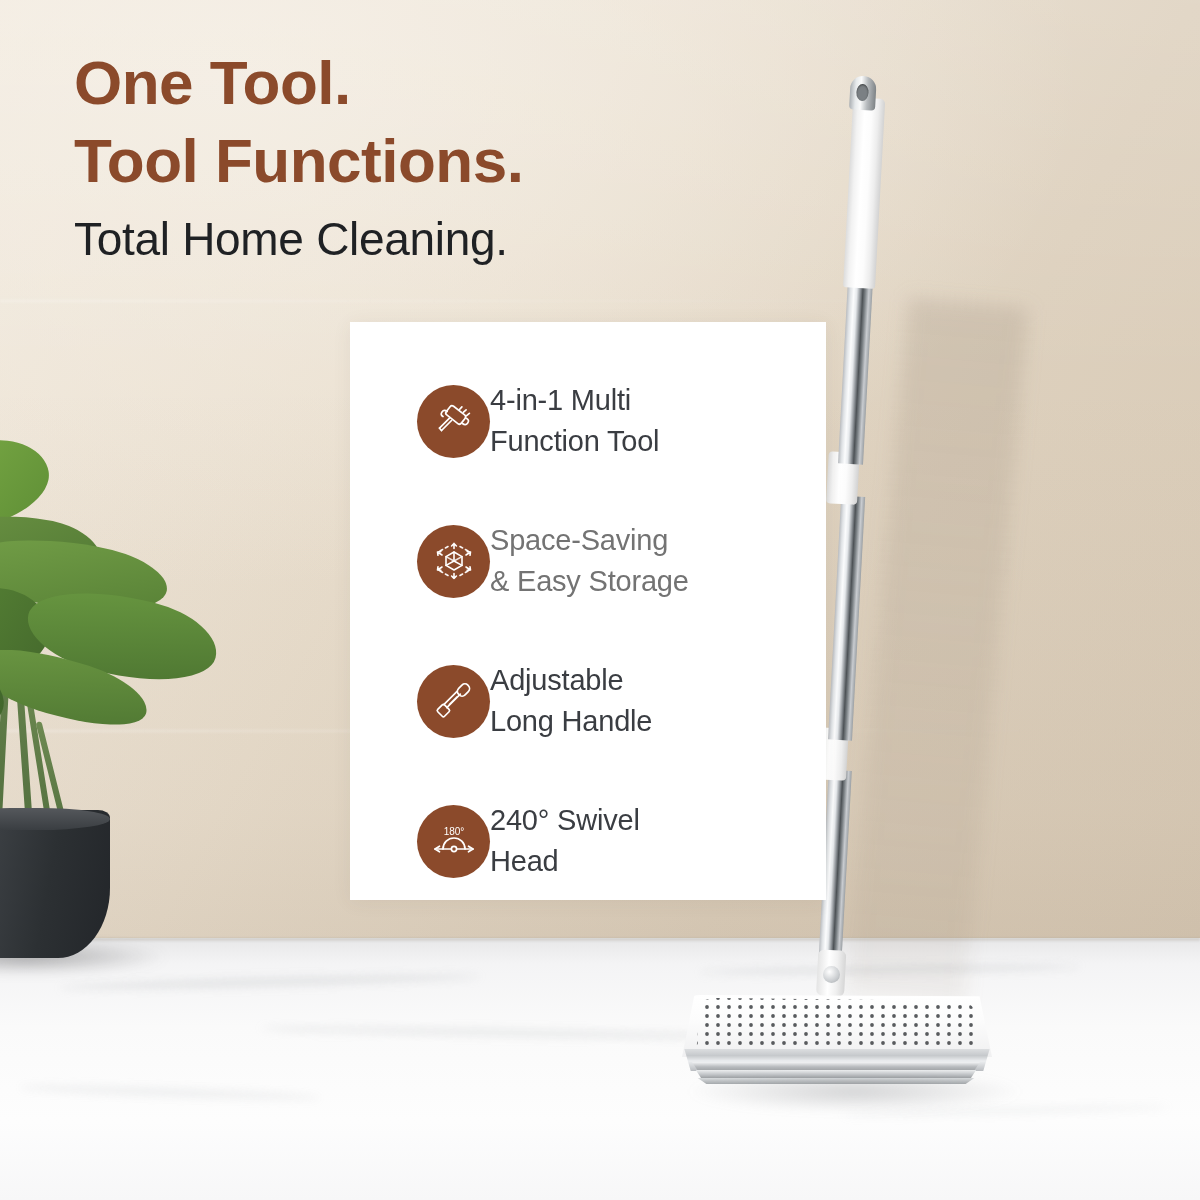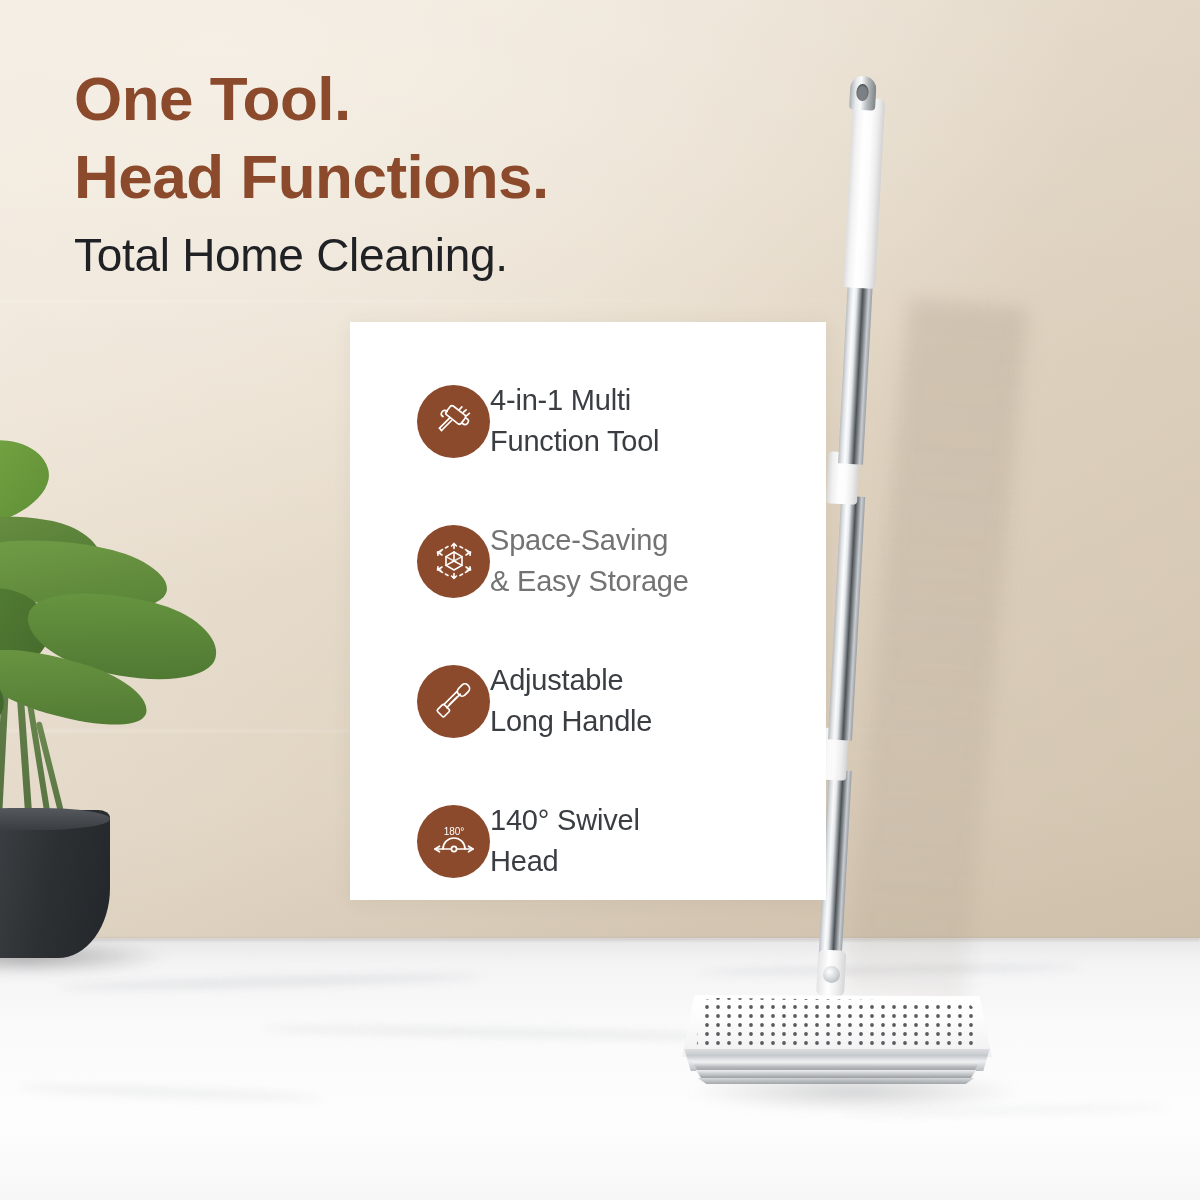--- a/index.html
+++ b/index.html
@@ -152,21 +152,21 @@
     background: linear-gradient(to bottom, #ffffff 0%, #fcfcfc 40%, #f0f0f1 100%);
   }
   .blade {
     position: absolute;
     background: linear-gradient(to bottom, #dcdee0 0%, #c6c9cc 30%, #eceef0 55%, #b9bcc0 100%);
   }
 
   
   .headline {
     position: absolute;
-    left: 74px; top: 60px;
+    left: 74px; top: 44px;
     width: 720px;
   }
   .hl-line {
     font-weight: 700;
     font-size: 62px;
     line-height: 78px;
     letter-spacing: -0.5px;
     white-space: nowrap;
   }
   .sub-line {
@@ -323,21 +323,21 @@
                 clip-path: polygon(2% 0%, 98% 0%, 96% 100%, 4% 100%);"></div>
     <div style="position:absolute; left:692px; top:1078px; width:288px; height:6px;
                 background:linear-gradient(to bottom,#d9dcde,#a7abae);
                 clip-path: polygon(2% 0%, 98% 0%, 95% 100%, 5% 100%);"></div>
 
     <div class="floor-shadow"></div>
   </div>
 
   <div class="headline">
     <div class="hl-line" style="color:#8B4A2B;">One Tool.</div>
-    <div class="hl-line" style="color:#8B4A2B;">Head Functions.</div>
+    <div class="hl-line" style="color:#8B4A2B;">Tool Functions.</div>
     <div class="sub-line" style="color:#1f2124;">Total Home Cleaning.</div>
   </div>
 
   <div class="card">
     <div class="feat-list">
 
       <div class="feat">
         <div class="feat-icon" style="background:#8B4A2B;">
           <svg width="42" height="42" viewBox="0 0 42 42" fill="none" stroke="#ffffff" stroke-width="1.7" stroke-linecap="round" stroke-linejoin="round">
             <rect x="13" y="9" width="19" height="11" rx="2.5" transform="rotate(38 22 15)"></rect>
@@ -390,20 +390,20 @@
         <div class="feat-icon" style="background:#8B4A2B;">
           <svg width="48" height="42" viewBox="0 0 48 42" fill="none" stroke="#ffffff" stroke-width="1.7" stroke-linecap="round" stroke-linejoin="round">
             <text x="24" y="15" text-anchor="middle" font-family="Liberation Sans, sans-serif" font-size="10" fill="#ffffff" stroke="none">180°</text>
             <path d="M13 29 A11 11 0 0 1 35 29"></path>
             <path d="M5 29 L43 29"></path>
             <path d="M9.5 26.2 L5 29 L9.5 31.8"></path>
             <path d="M38.5 26.2 L43 29 L38.5 31.8"></path>
             <circle cx="24" cy="29" r="2.6" fill="#8B4A2B"></circle>
           </svg>
         </div>
-        <div class="feat-text" style="color:#3a3d42;">140° Swivel
+        <div class="feat-text" style="color:#3a3d42;">240° Swivel
 Head</div>
       </div>
 
     </div>
   </div>
 
 </div>
 
 </body></html>

